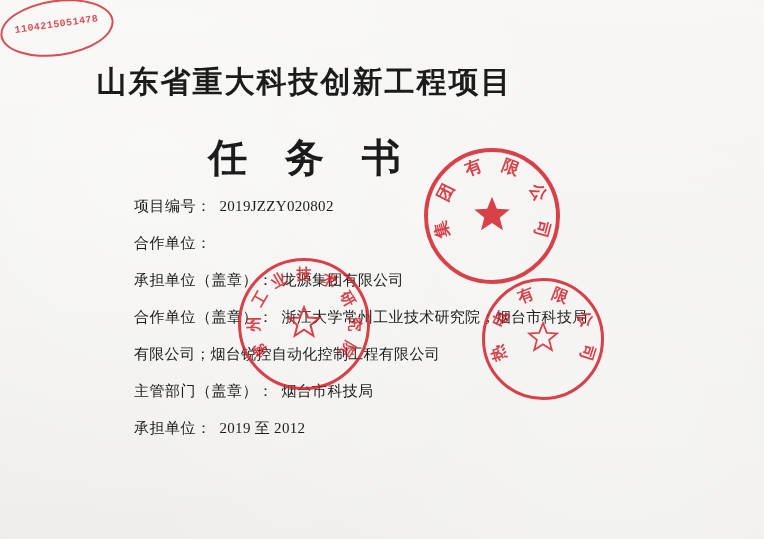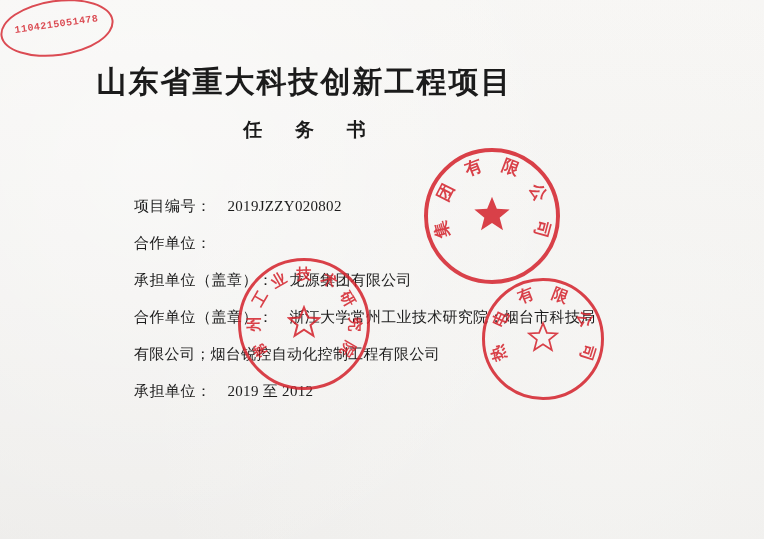--- a/index.html
+++ b/index.html
@@ -35,22 +35,22 @@
     text-align: center;
   }
   .doc-title {
     font-size: 30px;
     font-weight: bold;
     letter-spacing: 2px;
     color: #1b1b1b;
     font-family: "Liberation Serif", serif;
   }
   .doc-subtitle {
-    margin-top: 14px;
-    font-size: 19px;
+    margin-top: 28px;
+    font-size: 39px;
     font-weight: bold;
     letter-spacing: 14px;
     text-indent: 14px;
     color: #1b1b1b;
   }
   .fields {
     position: absolute;
     top: 196px;
     left: 134px;
     width: 520px;
@@ -61,21 +61,21 @@
     margin-bottom: 17px;
     font-size: 15px;
     color: #1c1c1c;
     line-height: 20px;
   }
   .field-label {
     white-space: nowrap;
     letter-spacing: 0.5px;
   }
   .field-value {
-    margin-left: 16px;
+    margin-left: 8px;
     letter-spacing: 0.3px;
     font-family: "Liberation Serif", serif;
   }
   .cont-line {
     font-size: 15px;
     color: #1c1c1c;
     line-height: 20px;
     margin-top: 17px;
     margin-bottom: 17px;
     letter-spacing: 0.3px;
@@ -197,20 +197,24 @@
       <span class="field-value">龙源集团有限公司</span>
     </div>
 
     <div class="field-row">
       <span class="field-label">合作单位（盖章）：</span>
       <span class="field-value">浙江大学常州工业技术研究院；烟台市科技局</span>
     </div>
 
     <div class="cont-line">有限公司；烟台锐控自动化控制工程有限公司</div>
 
+    <div class="field-row">
+      <span class="field-label">主管部门（盖章）：</span>
+      <span class="field-value">烟台市科技局</span>
+    </div>
 
     <div class="field-row">
       <span class="field-label">承担单位：</span>
       <span class="field-value">2019 至 2012</span>
     </div>
 
   </div>
 
   <div class="stamp" id="stamp-group-company">
     <div class="ring"></div>

